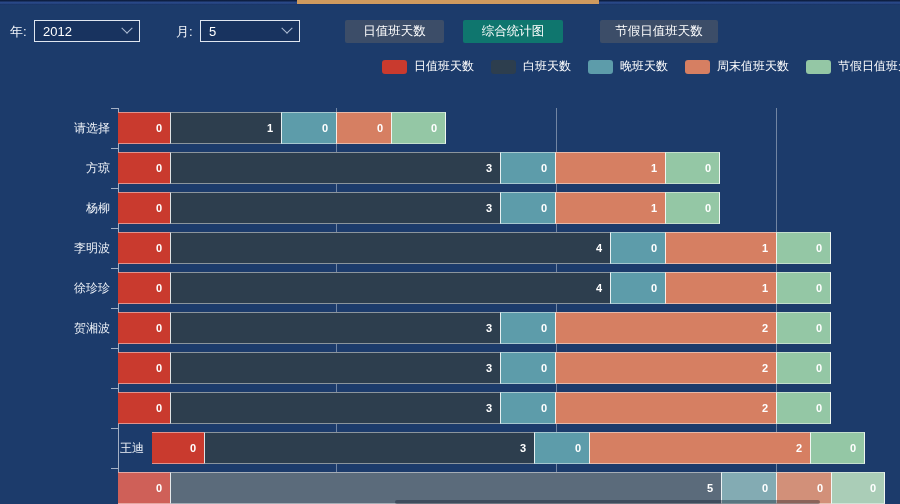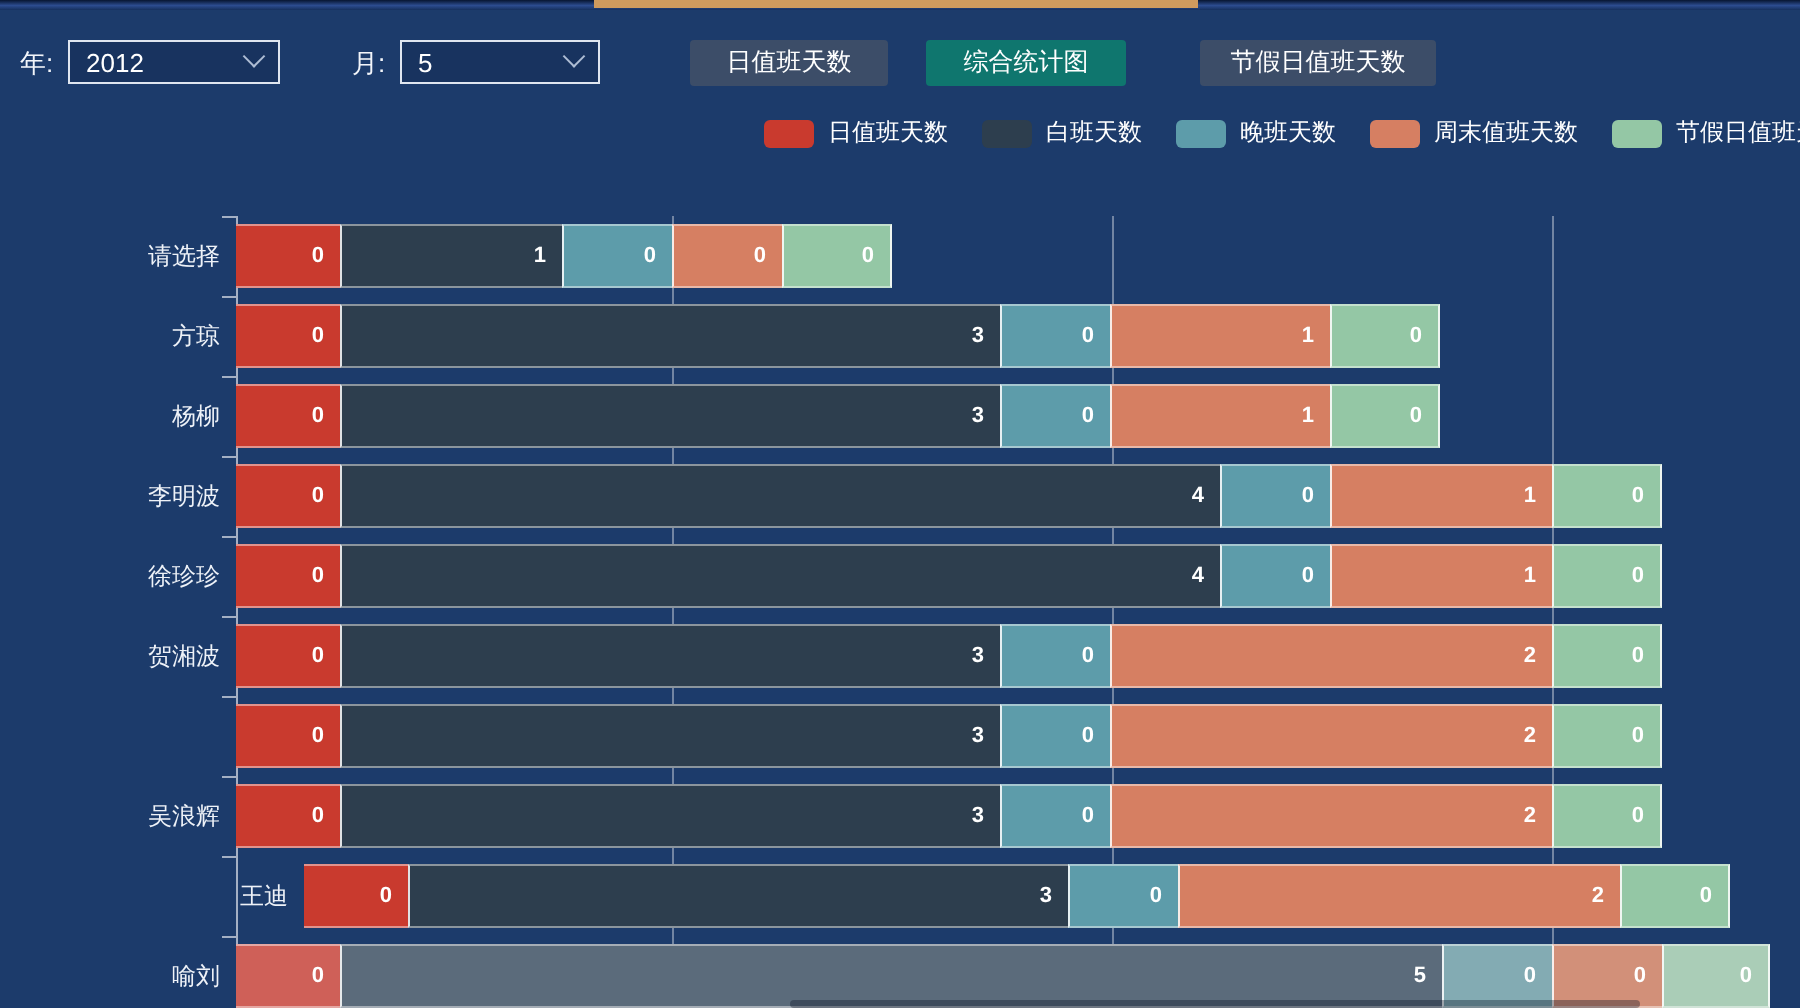--- a/index.html
+++ b/index.html
@@ -249,21 +249,20 @@
         </div>
         <div class="seg" style="width: 221px; background: rgb(214, 127, 98);">
           <span class="val">2</span>
         </div>
         <div class="seg" style="width: 55px; background: rgb(148, 199, 165);">
           <span class="val">0</span>
         </div>
       </div>
     </div>
     <div class="bar-row" style="top: 392px;">
-      <div class="cat-label">吴浪辉</div>
       <div class="bars">
         <div class="seg" style="width: 52px; background: rgb(201, 58, 46);">
           <span class="val">0</span>
         </div>
         <div class="seg" style="width: 330px; background: rgb(45, 62, 78);">
           <span class="val">3</span>
         </div>
         <div class="seg" style="width: 55px; background: rgb(93, 156, 170);">
           <span class="val">0</span>
         </div>
@@ -289,21 +288,20 @@
         </div>
         <div class="seg" style="width: 221px; background: rgb(214, 127, 98);">
           <span class="val">2</span>
         </div>
         <div class="seg" style="width: 55px; background: rgb(148, 199, 165);">
           <span class="val">0</span>
         </div>
       </div>
     </div>
     <div class="bar-row" style="top: 472px;">
-      <div class="cat-label">喻刘</div>
       <div class="bars">
         <div class="seg" style="width: 52px; background: rgb(207, 96, 88);">
           <span class="val">0</span>
         </div>
         <div class="seg" style="width: 551px; background: rgb(91, 107, 123);">
           <span class="val">5</span>
         </div>
         <div class="seg" style="width: 55px; background: rgb(131, 171, 179);">
           <span class="val">0</span>
         </div>

